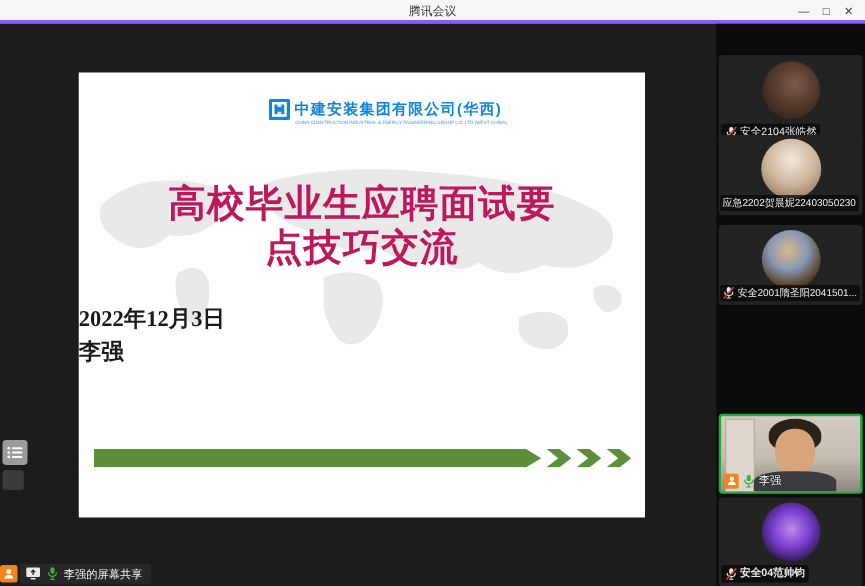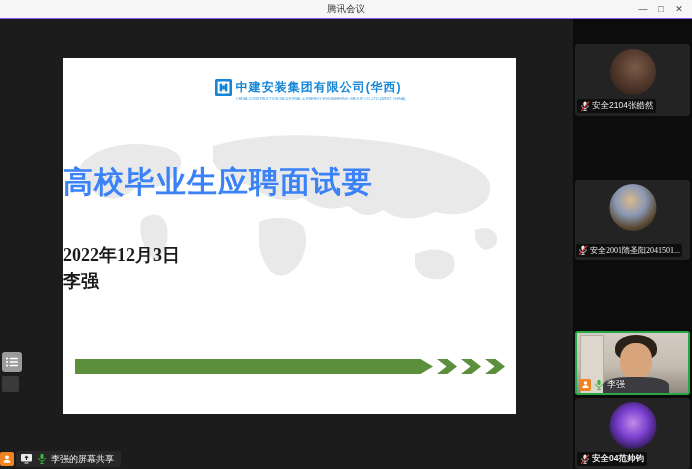--- a/index.html
+++ b/index.html
@@ -1,35 +1,35 @@
 <!DOCTYPE html>
 <html><head>
 <meta charset="utf-8">
 <style>
   html,body{margin:0;padding:0;background:#555;}
   .app{position:relative;width:692px;height:469px;overflow:hidden;
        font-family:"Liberation Sans", sans-serif;background:#1c1c1c;}
   
   .titlebar{position:absolute;top:0;left:0;width:692px;height:19px;background:#f6f6f6;
-            border-bottom:1px solid #8b5cf6;box-sizing:border-box;}
+            border-bottom:3px solid #8b5cf6;box-sizing:border-box;}
   .titlebar .title{position:absolute;left:0;right:0;top:3px;text-align:center;
                    font-size:9.5px;color:#3a3a3a;}
   .controls{position:absolute;right:4px;top:0;height:19px;display:flex;align-items:center;}
   .ctrl{width:18px;height:19px;line-height:19px;text-align:center;font-size:9px;color:#444;cursor:default;}
   
   .content{position:absolute;top:19px;left:0;width:692px;height:450px;background:#1c1c1c;}
   
   .slide{position:absolute;left:63px;top:39px;width:453px;height:356px;background:#fff;overflow:hidden;}
   .map{position:absolute;left:0;top:68px;z-index:0;}
   .logo-row{position:absolute;top:21px;right:7px;display:flex;align-items:flex-start;gap:4px;z-index:2;}
   .logo-mark{width:17px;height:17px;flex:0 0 auto;}
   .logo-company{font-size:12px;font-weight:bold;color:#1486d8;letter-spacing:1px;white-space:nowrap;}
   .logo-sub{font-size:6px;transform:scale(.62);transform-origin:left top;color:#1486d8;opacity:.85;white-space:nowrap;margin-top:1px;}
-  .slide-title{position:absolute;top:106px;left:0;right:0;z-index:1;
-               font-size:30px;line-height:35px;font-weight:900;color:#3b82f6;letter-spacing:1px;}
+  .slide-title{position:absolute;top:88px;left:0;right:0;z-index:1;text-align:center;
+               font-size:30px;line-height:35px;font-weight:900;color:#be185d;letter-spacing:1px;}
   .slide-meta{position:absolute;top:184px;left:0;right:0;z-index:1;
               font-family:"Liberation Serif", serif;font-weight:bold;
               font-size:18px;line-height:26px;color:#1a1a1a;}
   .arrow-row{position:absolute;left:12px;right:11px;top:301px;height:15px;display:flex;gap:4px;z-index:1;}
   .arrow-bar{flex:1;background:#5b8f3b;
              clip-path:polygon(0 0,96.5% 0,100% 50%,96.5% 100%,0 100%);}
   .chev{width:20px;height:15px;background:#5b8f3b;
         clip-path:polygon(0 0,52% 0,100% 50%,52% 100%,0 100%,48% 50%);}
   
   .left-btn{position:absolute;cursor:pointer;}
@@ -42,21 +42,21 @@
                 display:flex;align-items:center;justify-content:center;flex:0 0 auto;}
   .badge-orange.small{width:12px;height:12px;}
   .share-pill{height:16px;background:#272727;border-radius:2px;display:flex;align-items:center;
               gap:4px;padding:0 7px 0 4px;}
   .share-pill span{font-size:9px;color:#f0f0f0;white-space:nowrap;}
   
   .sidebar{position:absolute;right:0;top:0;width:119px;height:450px;background:#0c0c0c;}
   .tile{position:absolute;left:2px;width:115px;background:#232323;border-radius:3px;overflow:hidden;cursor:pointer;}
   .t1{top:25px;height:72px;}
   .t2{top:89px;height:64px;}
-  .t3{top:161px;height:80px;font-family:Liberation Serif, serif;}
+  .t3{top:161px;height:64px;}
   .t4{top:237px;height:74px;}
   .t5{top:312px;height:64px;box-sizing:border-box;border:2px solid #26a944;background:#b9b1a6;}
   .t6{top:379px;height:71px;font-weight:bold;}
   .avatar{position:absolute;left:50%;transform:translateX(-50%);border-radius:50%;}
   .t1 .avatar{top:5px;width:46px;height:46px;background:radial-gradient(circle at 55% 40%,#7a5b49 0%,#553b2e 45%,#241813 100%);}
   .t2 .avatar{top:3px;width:48px;height:48px;background:radial-gradient(circle at 50% 35%,#f2e8de 0%,#cdb59d 50%,#7d6249 100%);}
   .t3 .avatar{top:4px;width:47px;height:47px;background:radial-gradient(circle at 45% 35%,#d9b98a 0%,#8a98b5 38%,#5a4a33 68%,#17130e 100%);}
   .t4 .avatar{top:4px;width:47px;height:47px;background:radial-gradient(circle at 50% 45%,#b9ac8d 0%,#6d7f5a 48%,#24301f 100%);}
   .t6 .avatar{top:4px;width:47px;height:47px;background:radial-gradient(circle at 50% 45%,#c08ae8 0%,#7a3fd0 42%,#3a1f66 72%,#150d24 100%);}
   .name-label{position:absolute;left:2px;bottom:3px;max-width:109px;display:flex;align-items:center;gap:2px;
@@ -112,20 +112,21 @@
           <rect x="6.6" y="6.6" width="3.8" height="3.8" fill="#1486d8"></rect>
         </svg>
         <div>
           <div class="logo-company">中建安装集团有限公司(华西)</div>
           <div class="logo-sub">CHINA CONSTRUCTION INDUSTRIAL &amp; ENERGY ENGINEERING GROUP CO.,LTD.(WEST CHINA)</div>
         </div>
       </div>
 
       <div class="slide-title">
         <div>高校毕业生应聘面试要</div>
+        <div>点技巧交流</div>
       </div>
 
       <div class="slide-meta">
         <div>2022年12月3日</div>
         <div>李强</div>
       </div>
 
       <div class="arrow-row">
         <div class="arrow-bar"></div>
         <div class="chev"></div>
@@ -180,20 +181,26 @@
             <rect x="3.4" y="0.6" width="3.2" height="4.8" rx="1.6" fill="#e8e8e8"></rect>
             <path d="M1.8 4.4c0 1.8 1.4 3 3.2 3s3.2-1.2 3.2-3" stroke="#e8e8e8" stroke-width=".9" fill="none"></path>
             <line x1="5" y1="7.4" x2="5" y2="8.9" stroke="#e8e8e8" stroke-width=".9"></line>
             <line x1="3.3" y1="9.4" x2="6.7" y2="9.4" stroke="#e8e8e8" stroke-width=".9"></line>
             <line x1="1" y1="9.8" x2="9" y2="0.6" stroke="#e0392f" stroke-width="1.1"></line>
           </svg>
           <span>安全2104张皓然</span>
         </div>
       </div>
 
+      <div class="tile t2">
+        <div class="avatar"></div>
+        <div class="name-label long">
+          <span>应急2202贺晨妮22403050230</span>
+        </div>
+      </div>
 
       <div class="tile t3">
         <div class="avatar"></div>
         <div class="name-label long">
           <svg class="icon" width="10" height="11" viewBox="0 0 10 11">
             <rect x="3.4" y="0.6" width="3.2" height="4.8" rx="1.6" fill="#e8e8e8"></rect>
             <path d="M1.8 4.4c0 1.8 1.4 3 3.2 3s3.2-1.2 3.2-3" stroke="#e8e8e8" stroke-width=".9" fill="none"></path>
             <line x1="5" y1="7.4" x2="5" y2="8.9" stroke="#e8e8e8" stroke-width=".9"></line>
             <line x1="3.3" y1="9.4" x2="6.7" y2="9.4" stroke="#e8e8e8" stroke-width=".9"></line>
             <line x1="1" y1="9.8" x2="9" y2="0.6" stroke="#e0392f" stroke-width="1.1"></line>

